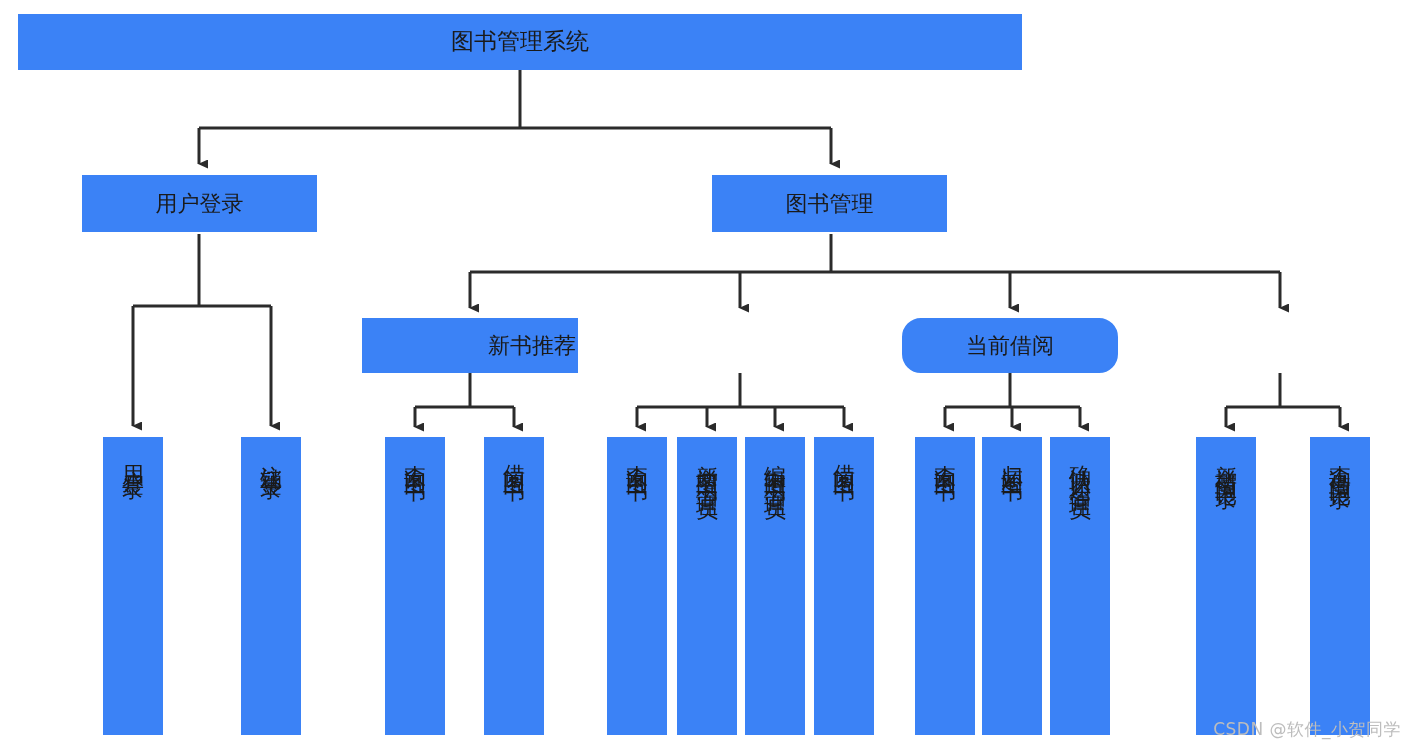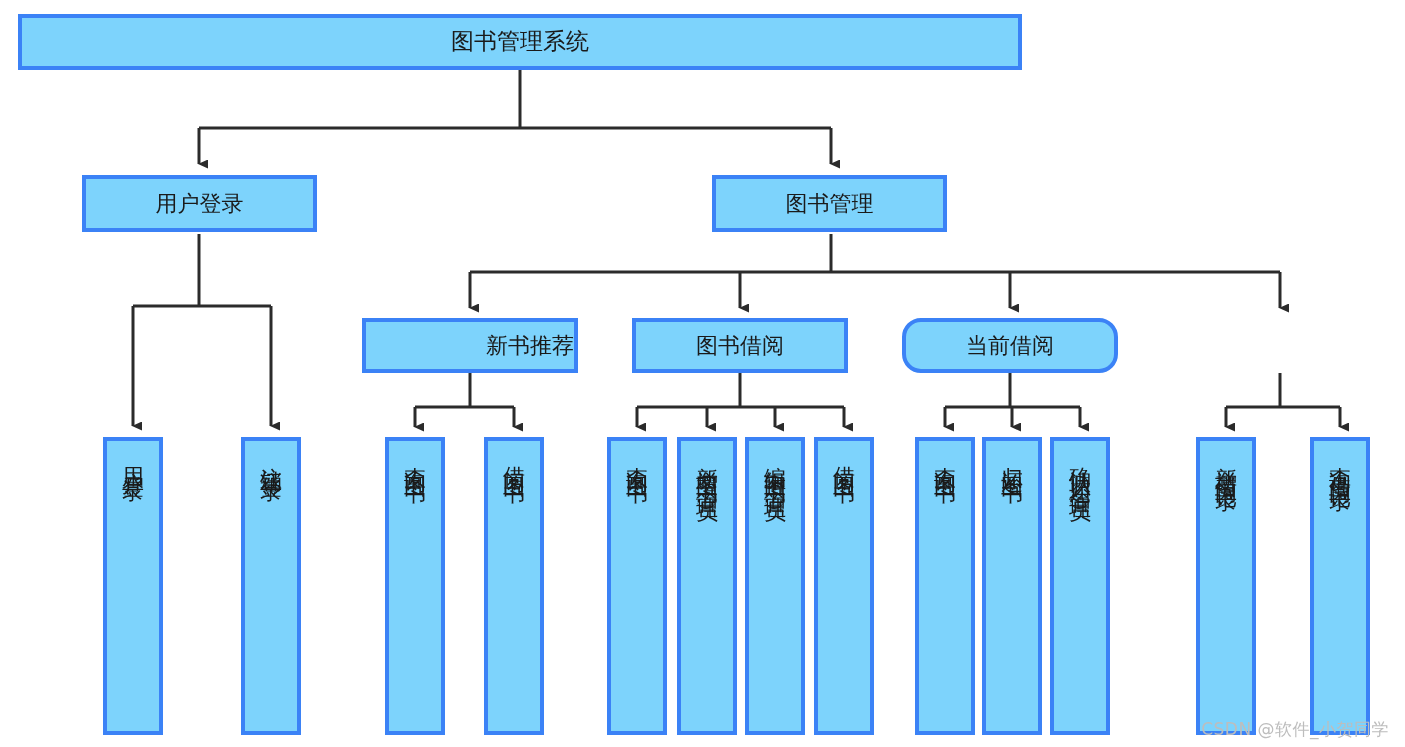--- a/index.html
+++ b/index.html
@@ -21,22 +21,22 @@
     position: absolute;
     left: 0;
     top: 0;
     width: 1405px;
     height: 747px;
     pointer-events: none;
   }
   .node {
     position: absolute;
     box-sizing: border-box;
-    background: #7dd3fc;
-    border: 4px solid #3b82f6;
+    background: #3b82f6;
+    border: 2px solid #3b82f6;
     display: flex;
     align-items: center;
     justify-content: center;
   }
   .node-label {
     color: #1a1a1a;
     text-align: center;
     line-height: 1.18;
     white-space: nowrap;
   }
@@ -53,21 +53,21 @@
   }
   .vert .node-label {
     writing-mode: vertical-rl;
     text-orientation: upright;
     font-size: 22px;
     letter-spacing: 5px;
     line-height: 1;
   }
   .watermark {
     position: absolute;
-    right: 16px;
+    right: 4px;
     bottom: 6px;
     font-size: 17px;
     color: #bdbdbd;
     letter-spacing: 0.5px;
     white-space: nowrap;
   }
 </style>
 </head>
 <body>
 
@@ -130,23 +130,20 @@
   <div class="node horiz" style="left:82px; top:175px; width:235px; height:57px;">
     <span class="node-label">用户登录</span>
   </div>
   <div class="node horiz" style="left:712px; top:175px; width:235px; height:57px;">
     <span class="node-label">图书管理</span>
   </div>
 
   <div class="node horiz" style="left:362px; top:318px; width:216px; height:55px;justify-content:flex-end;">
     <span class="node-label">新书推荐</span>
   </div>
-  <div class="node horiz" style="left:632px; top:318px; width:216px; height:55px;">
-    <span class="node-label">图书借阅</span>
-  </div>
   <div class="node horiz" style="left:902px; top:318px; width:216px; height:55px;border-radius:19px;">
     <span class="node-label">当前借阅</span>
   </div>
 
   <div class="node vert" style="left:103px; top:437px; width:60px; height:298px;">
     <span class="node-label">用户登录</span>
   </div>
   <div class="node vert" style="left:241px; top:437px; width:60px; height:298px;">
     <span class="node-label">注销登录</span>
   </div>

